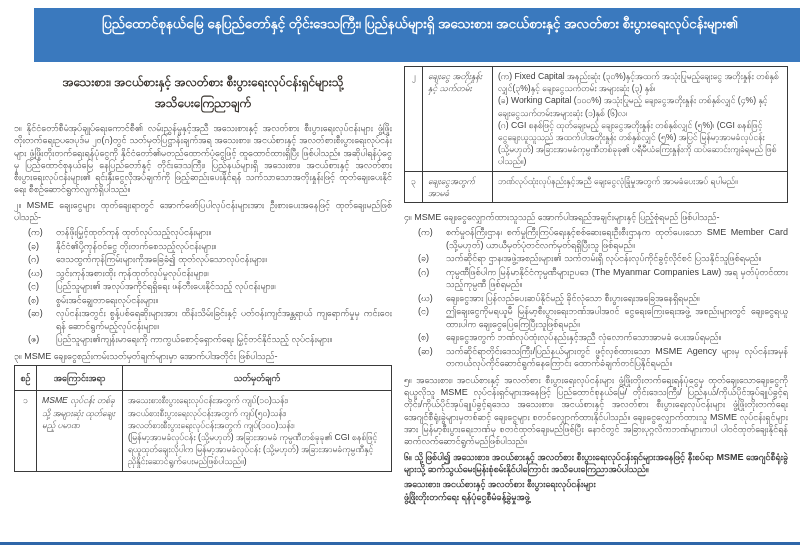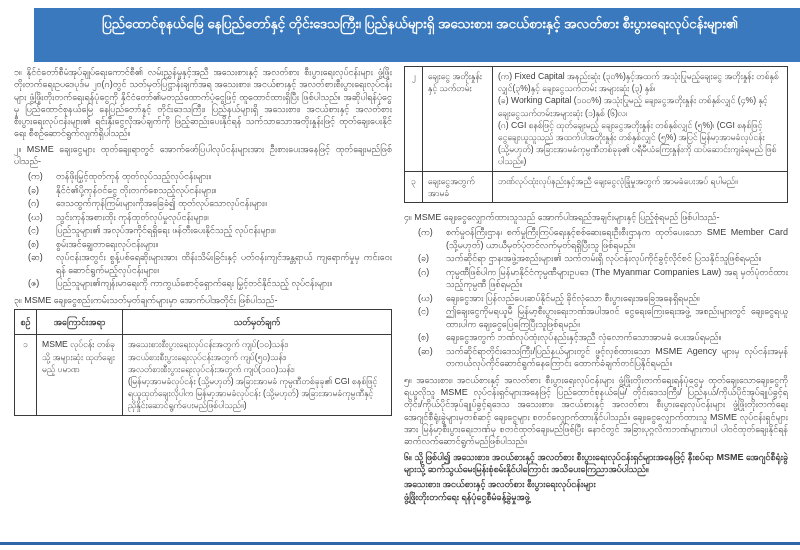--- a/index.html
+++ b/index.html
@@ -36,21 +36,21 @@
   table.spec {
     border-collapse: collapse; width: 100%; font-size: 8.6px;
     color: #3c3c3c;
   }
   table.spec td, table.spec th {
     border: 1.2px solid #3a3a3a; vertical-align: top;
     padding: 3px 5px; line-height: 12.2px;
   }
   table.spec th { font-weight: bold; text-align: center; padding: 6px 4px; font-size: 9px; }
   td.c-no { text-align: center; width: 22px; }
-  td.c-topic { width: 86px; }
+  td.c-topic { width: 86px; font-style: italic; }
   .right-table td.c-no { width: 18px; }
   .right-table td.c-topic { width: 70px; }
   .pre { white-space: pre-line; }
   .bold { font-weight: bold; }
   .sig { font-size: 9px; line-height: 13px; font-weight: bold; text-align: left; margin-top: 2px; }
   .bottom-rule {
     position: absolute; left: 0; top: 542px; width: 800px; height: 3px;
     background: var(--rule, #2e66a9);
   }
   .mt4 { }
@@ -58,20 +58,24 @@
 </head>
 <body>
 
 <div class="page">
 
   <div class="banner">
     <div>ပြည်ထောင်စုနယ်မြေ နေပြည်တော်နှင့် တိုင်းဒေသကြီး၊ ပြည်နယ်များရှိ အသေးစား၊ အငယ်စားနှင့် အလတ်စား စီးပွားရေးလုပ်ငန်းများ၏</div>
   </div>
 
   <div class="col col-left">
+    <div class="heading">
+      <div>အသေးစား၊ အငယ်စားနှင့် အလတ်စား စီးပွားရေးလုပ်ငန်းရှင်များသို့</div>
+      <div>အသိပေးကြေညာချက်</div>
+    </div>
 
     <p class="para">၁။   နိုင်ငံတော်စီမံအုပ်ချုပ်ရေးကောင်စီ၏ လမ်းညွှန်မှုနှင့်အညီ အသေးစားနှင့် အလတ်စား စီးပွားရေးလုပ်ငန်းများ ဖွံ့ဖြိုးတိုးတက်ရေးဥပဒေပုဒ်မ ၂၀(ဂ)တွင် သတ်မှတ်ပြဋ္ဌာန်းချက်အရ အသေးစား၊ အငယ်စားနှင့် အလတ်စားစီးပွားရေးလုပ်ငန်းများ ဖွံ့ဖြိုးတိုးတက်ရေးရန်ပုံငွေကို နိုင်ငံတော်၏မတည်ထောက်ပံ့ငွေဖြင့် ထူထောင်ထားရှိပြီး ဖြစ်ပါသည်။ အဆိုပါရန်ပုံငွေမှ ပြည်ထောင်စုနယ်မြေ နေပြည်တော်နှင့် တိုင်းဒေသကြီး၊ ပြည်နယ်များရှိ အသေးစား၊ အငယ်စားနှင့် အလတ်စား စီးပွားရေးလုပ်ငန်းများ၏ ရင်းနှီးငွေလိုအပ်ချက်ကို ဖြည့်ဆည်းပေးနိုင်ရန် သက်သာသောအတိုးနှုန်းဖြင့် ထုတ်ချေးပေးနိုင်ရေး စီစဉ်ဆောင်ရွက်လျက်ရှိပါသည်။</p>
 
     <p class="para">၂။  MSME ချေးငွေများ ထုတ်ချေးရာတွင် အောက်ဖော်ပြပါလုပ်ငန်းများအား ဦးစားပေးအနေဖြင့် ထုတ်ချေးမည်ဖြစ်ပါသည်-</p>
 
     <div class="items">
       <div class="item">
         <span class="lbl">(က)</span>
         <span class="txt">တန်ဖိုးမြှင့်ထုတ်ကုန် ထုတ်လုပ်သည့်လုပ်ငန်းများ။</span>
       </div>

